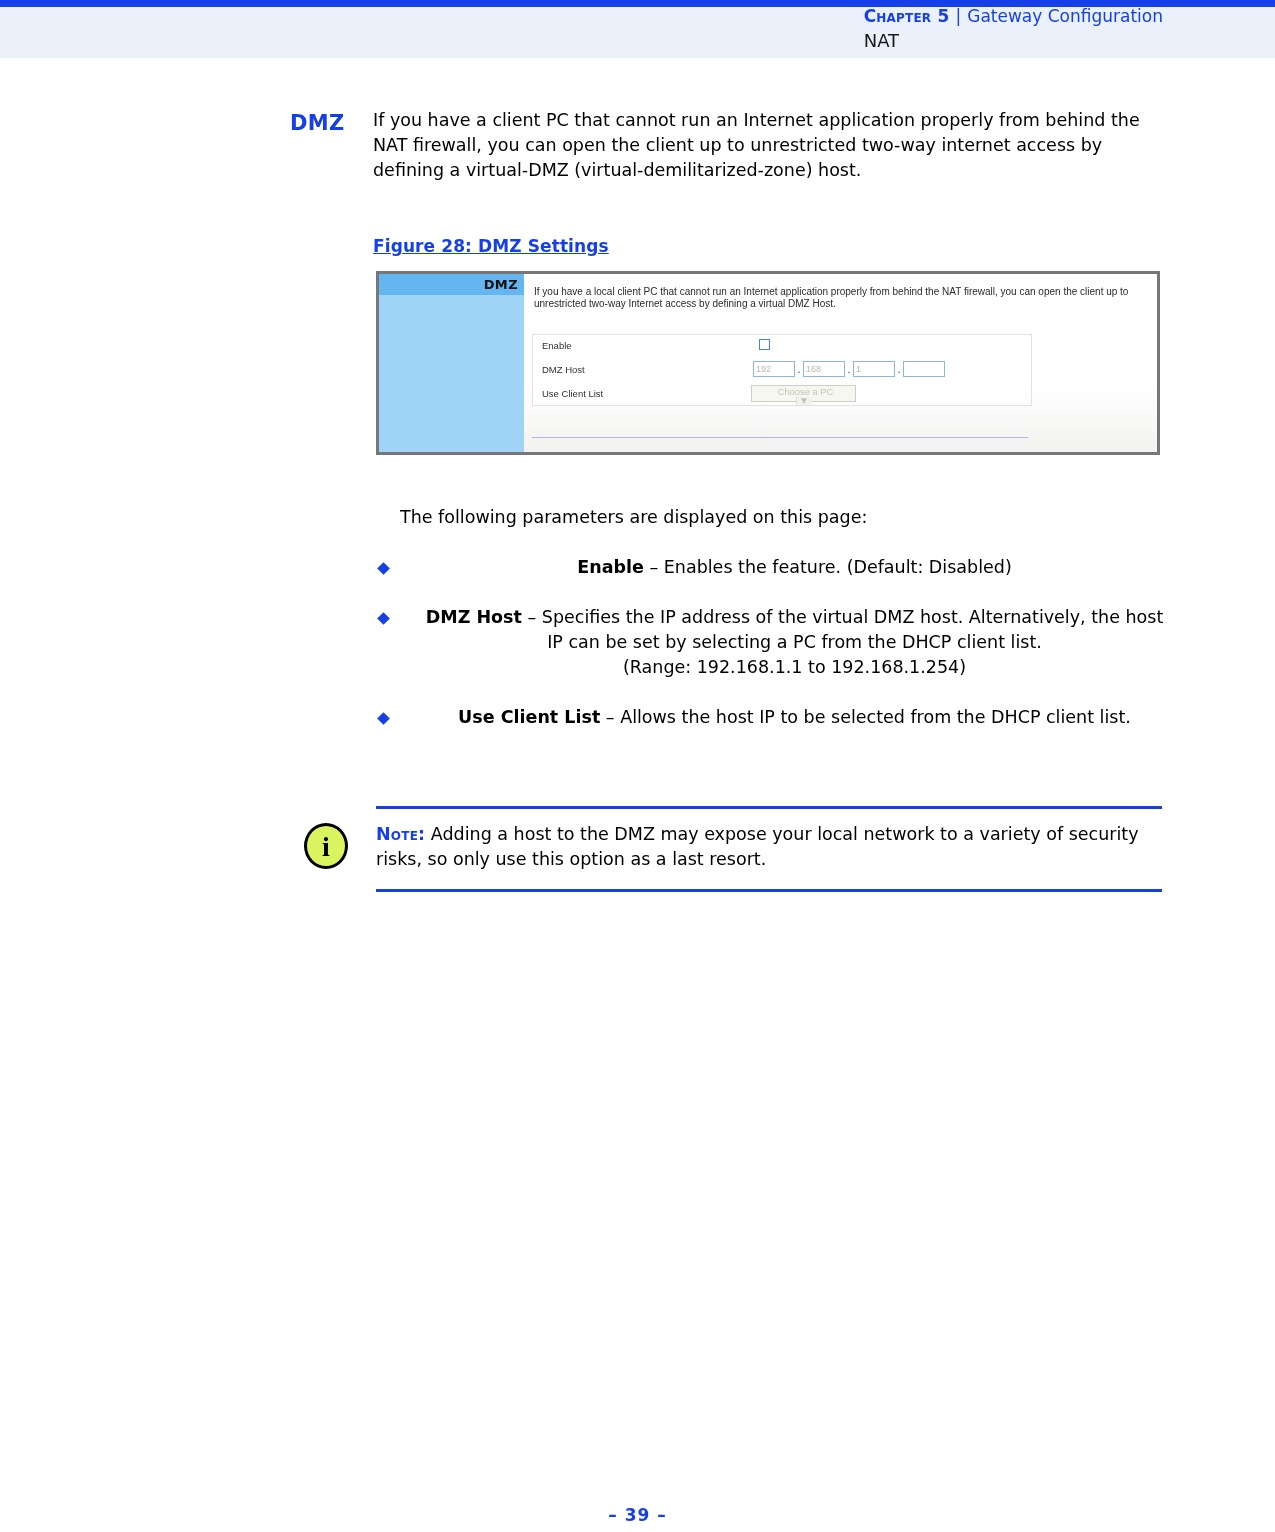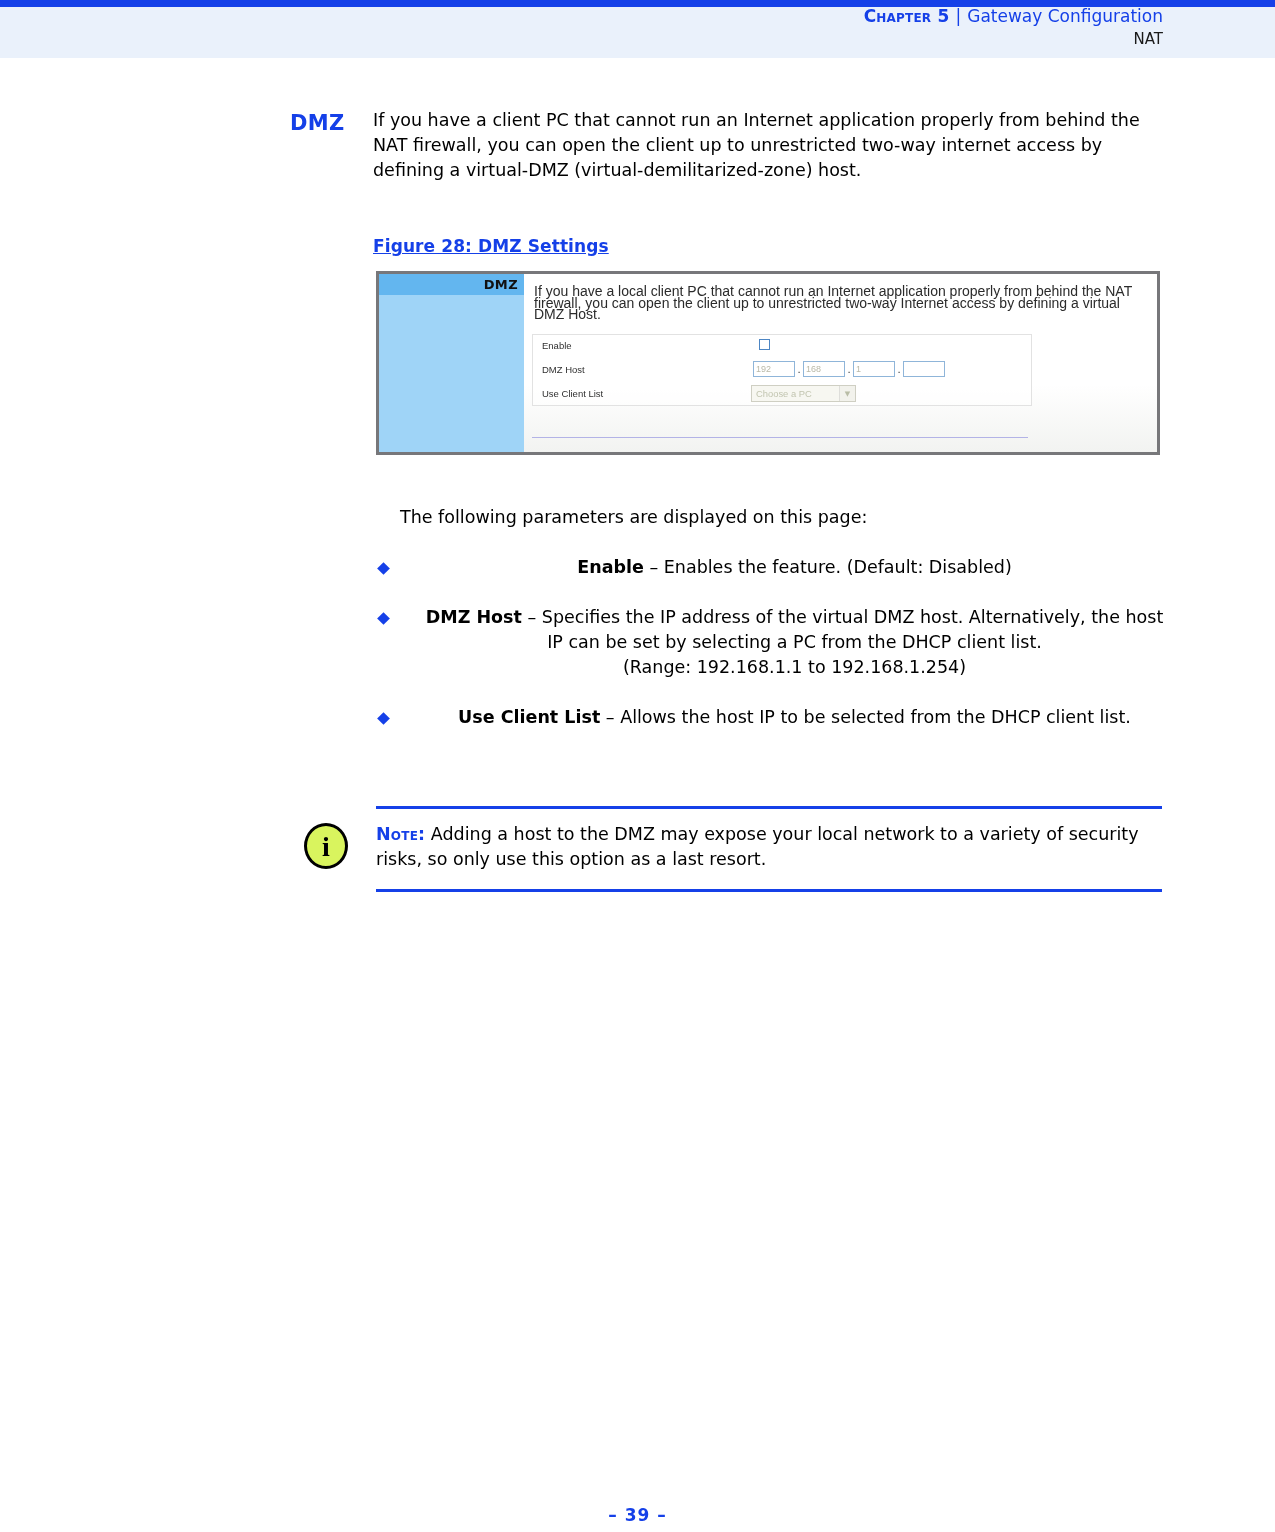--- a/index.html
+++ b/index.html
@@ -27,40 +27,39 @@
     position: absolute;
     top: 7px; left: 0;
     width: 1275px;
     height: 51px;
     background: #eaf1fb;
   }
   .header-text {
     position: absolute;
     top: 7px;
     right: 112px;
-    text-align: right;
     line-height: 1.15;
   }
   .header-line1 {
     font-size: 17px;
     color: #1540e8;
     white-space: nowrap;
   }
   .header-line1 .chap {
     font-weight: bold;
     font-variant: small-caps;
     letter-spacing: 0.2px;
   }
   .header-line1 .sep {
     font-weight: normal;
     color: #1540e8;
     padding: 0 6px;
   }
   .header-line2 {
-    font-size: 15px;
+    font-size: 18px;
     color: #1a1a1a;
     margin-top: 4px;
     white-space: nowrap;
   }
 
   
   .content {
     position: absolute;
     left: 0; top: 0;
     width: 1275px;
@@ -139,21 +138,21 @@
     position: absolute;
     left: 145px; top: 0;
     right: 0; bottom: 0;
     background: linear-gradient(to bottom, #ffffff 0%, #ffffff 62%, #f2f3f1 100%);
   }
   .fig-desc {
     position: absolute;
     left: 10px;
     top: 12px;
     width: 600px;
-    font-size: 14px;
+    font-size: 10px;
     line-height: 11.5px;
     color: #2b2b2b;
     font-family: "Liberation Sans", sans-serif;
   }
   .fig-form {
     position: absolute;
     left: 8px;
     top: 60px;
     width: 500px;
     height: 72px;
@@ -214,20 +213,21 @@
     position: absolute;
     left: 218px;
     top: 2px;
     width: 105px;
     height: 17px;
     border: 1px solid #cfcfc3;
     background: #f7f7f1;
     box-sizing: border-box;
     display: flex;
     align-items: center;
+    flex-direction: column;
   }
   .fig-select-text {
     flex: 1;
     font-size: 9.4px;
     color: #c2c5b0;
     font-family: "Liberation Sans", sans-serif;
     padding-left: 4px;
     white-space: nowrap;
   }
   .fig-select-arrow {

